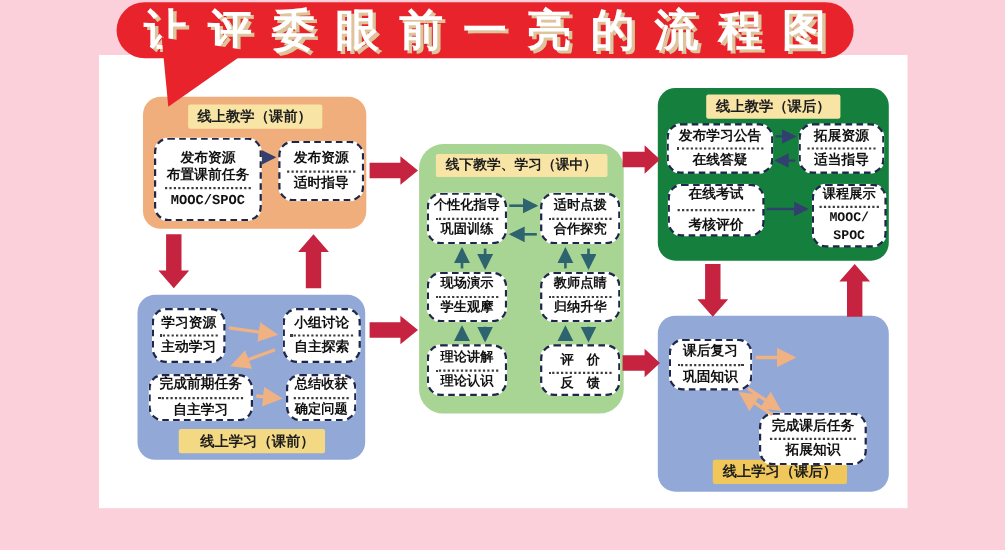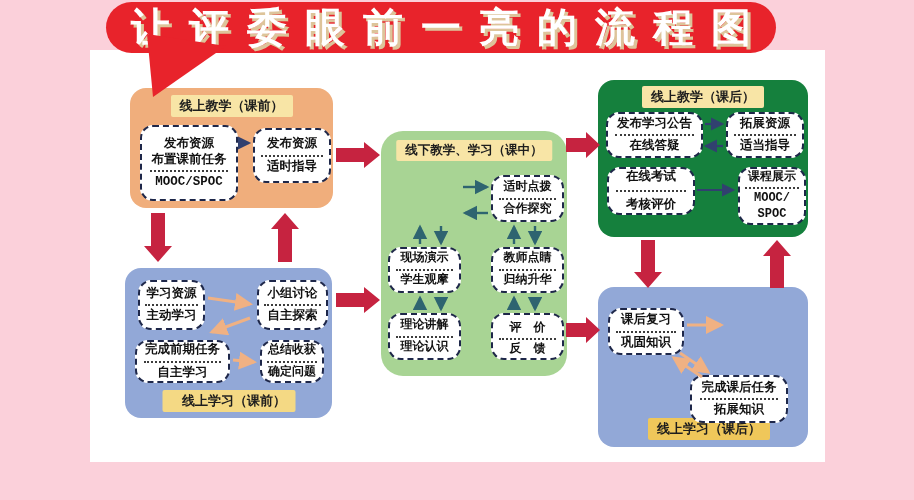--- a/index.html
+++ b/index.html
@@ -74,20 +74,25 @@
     </div>
     <div class="dbox" id="otp-b">
       <div class="bl">发布资源</div>
       <div class="dv"></div>
       <div class="bl">适时指导</div>
     </div>
   </div>
 
   <div class="sec" id="sec-off">
     <div class="pill">线下教学、学习（课中）</div>
+    <div class="dbox" id="off-b1">
+      <div class="bl">个性化指导</div>
+      <div class="dv"></div>
+      <div class="bl">巩固训练</div>
+    </div>
     <div class="dbox" id="off-b2">
       <div class="bl">适时点拨</div>
       <div class="dv"></div>
       <div class="bl">合作探究</div>
     </div>
     <div class="dbox" id="off-b3">
       <div class="bl">现场演示</div>
       <div class="dv"></div>
       <div class="bl">学生观摩</div>
     </div>

